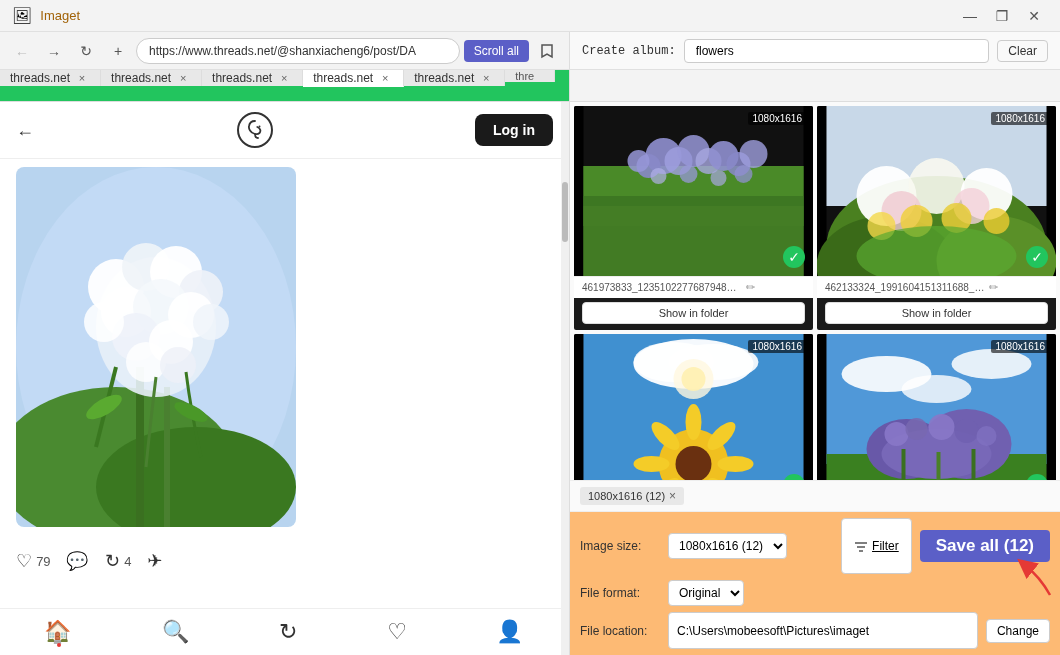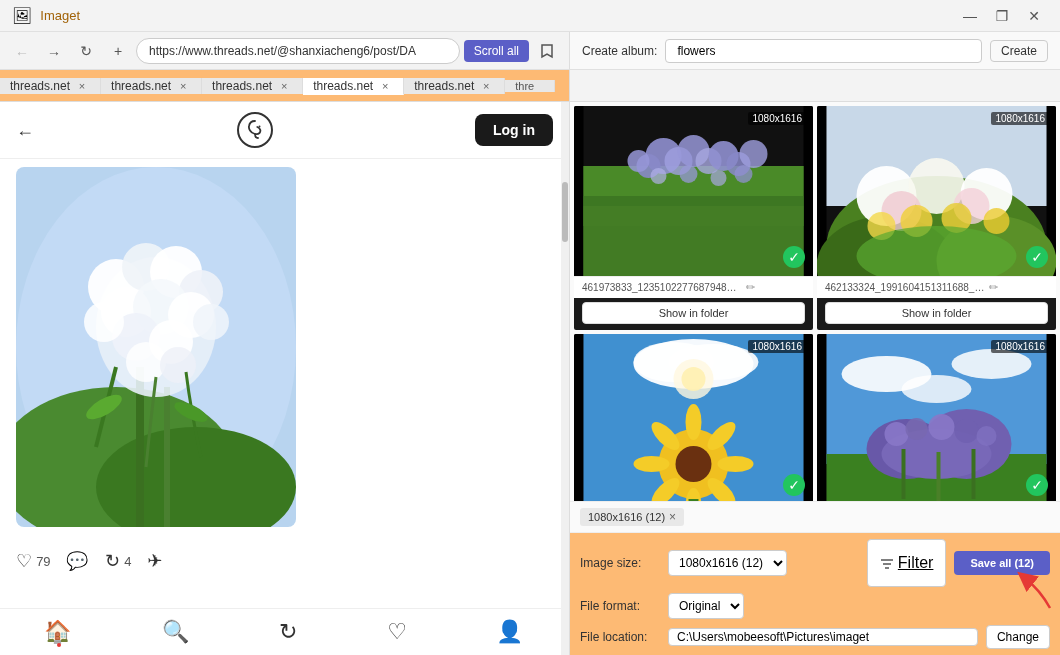--- a/index.html
+++ b/index.html
@@ -58,36 +58,36 @@
     
     .right-header {
       background: #f9f9f9;
       height: 38px;
       display: flex;
       align-items: center;
       padding: 0 12px;
       gap: 8px;
       border-bottom: 1px solid #e0e0e0;
     }
-    .create-album-label { font-size: 12px; color: #333; white-space: nowrap; }
+    .create-album-label { font-size: 12px; color: #333; white-space: nowrap; font-family: Liberation Mono, monospace; }
     .album-input {
       height: 24px; border: 1px solid #ccc; border-radius: 4px;
       padding: 0 11px; font-size: 12px; flex: 1;
     }
     .clear-btn {
       background: transparent; border: 1px solid #ccc; border-radius: 4px;
       padding: 3px 10px; font-size: 12px; cursor: pointer; color: #333;
     }
 
     
     .tabs-bar {
-      background: #fdba74;
+      background: #22c55e;
       height: 32px;
       display: flex;
-      align-items: center;
+      align-items: flex-start;
       border-bottom: 1px solid #ddd;
       overflow: hidden;
     }
     .tab {
       display: flex; align-items: center; gap: 4px;
       padding: 0 10px;
       font-size: 12px; color: #333;
       border-right: 1px solid #ddd;
       background: #e8e8e8;
       cursor: pointer;
@@ -291,39 +291,39 @@
       font-size: 12px; color: #333; min-width: 80px;
     }
 
     .size-select {
       height: 26px; border: 1px solid #ccc; border-radius: 4px;
       padding: 0 6px; font-size: 12px; background: white;
     }
 
     .filter-btn {
       background: white; border: 1px solid #ccc; border-radius: 4px;
-      padding: 14px 12px; font-size: 16px; cursor: pointer;
+      padding: 20px 12px; font-size: 12px; cursor: pointer;
       display: flex; align-items: center; gap: 4px;
       margin-left: auto;
       text-decoration: underline;
     }
 
     .save-all-btn {
       background: #5b5fc7; color: white; border: none; border-radius: 4px;
-      padding: 6px 16px; font-size: 11px; font-weight: 600; cursor: pointer;
+      padding: 6px 16px; font-size: 17px; font-weight: 600; cursor: pointer;
       white-space: nowrap;
     }
 
     .format-select {
       height: 26px; border: 1px solid #ccc; border-radius: 4px;
       padding: 0 6px; font-size: 12px; background: white;
     }
 
     .file-location-input {
-      flex: 1; height: 18px; border: 1px solid #ccc; border-radius: 4px;
+      flex: 1; height: 37px; border: 1px solid #ccc; border-radius: 4px;
       padding: 0 8px; font-size: 12px; background: white;
     }
 
     .change-btn {
       background: white; border: 1px solid #ccc; border-radius: 4px;
       padding: 4px 10px; font-size: 12px; cursor: pointer;
     }
   </style>
 </head>
 <body>
@@ -350,21 +350,21 @@
     <button class="nav-icon-btn">
       <svg width="16" height="16" viewBox="0 0 16 16" fill="none" stroke="#555" stroke-width="1.5">
         <path d="M3 2h10v12l-5-3-5 3V2z"></path>
       </svg>
     </button>
   </div>
 
   <div class="right-header" style="flex:1;">
     <span class="create-album-label">Create album:</span>
     <input class="album-input" type="text" value="flowers" style="">
-    <button class="clear-btn">Create</button>
+    <button class="clear-btn">Clear</button>
   </div>
 </div>
 
 <div style="display:flex; height:32px; background:#f3f3f3; border-bottom:1px solid #ddd;">
   <div class="tabs-bar" style="width:570px; border-right:1px solid #ddd;">
     <div class="tab">
       <span>threads.net</span>
       <button class="tab-close">×</button>
     </div>
     <div class="tab">

